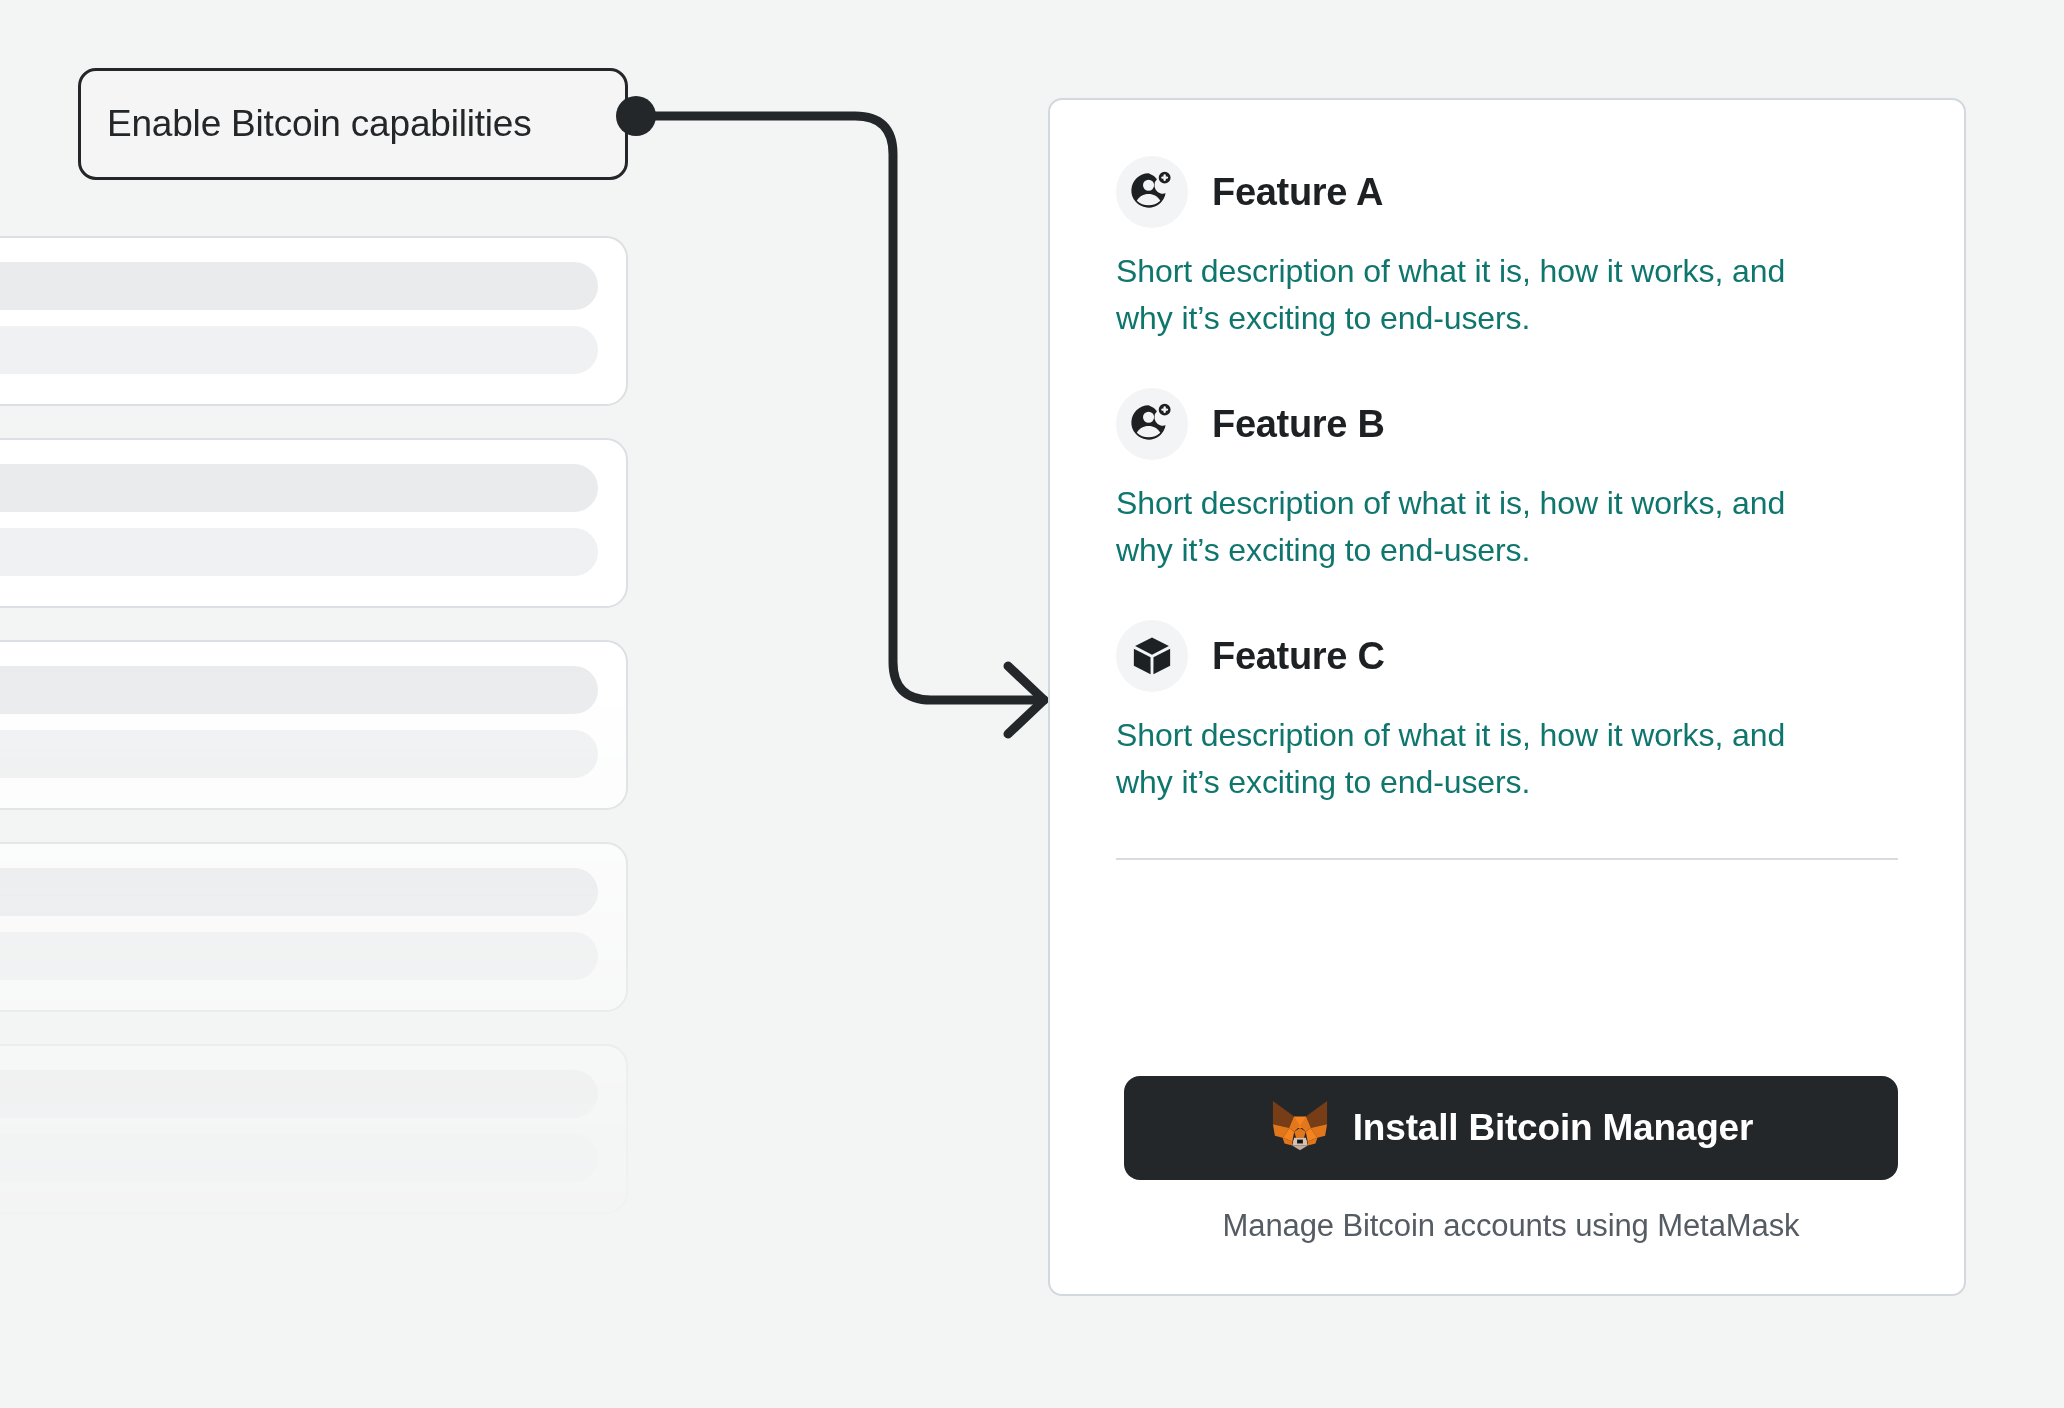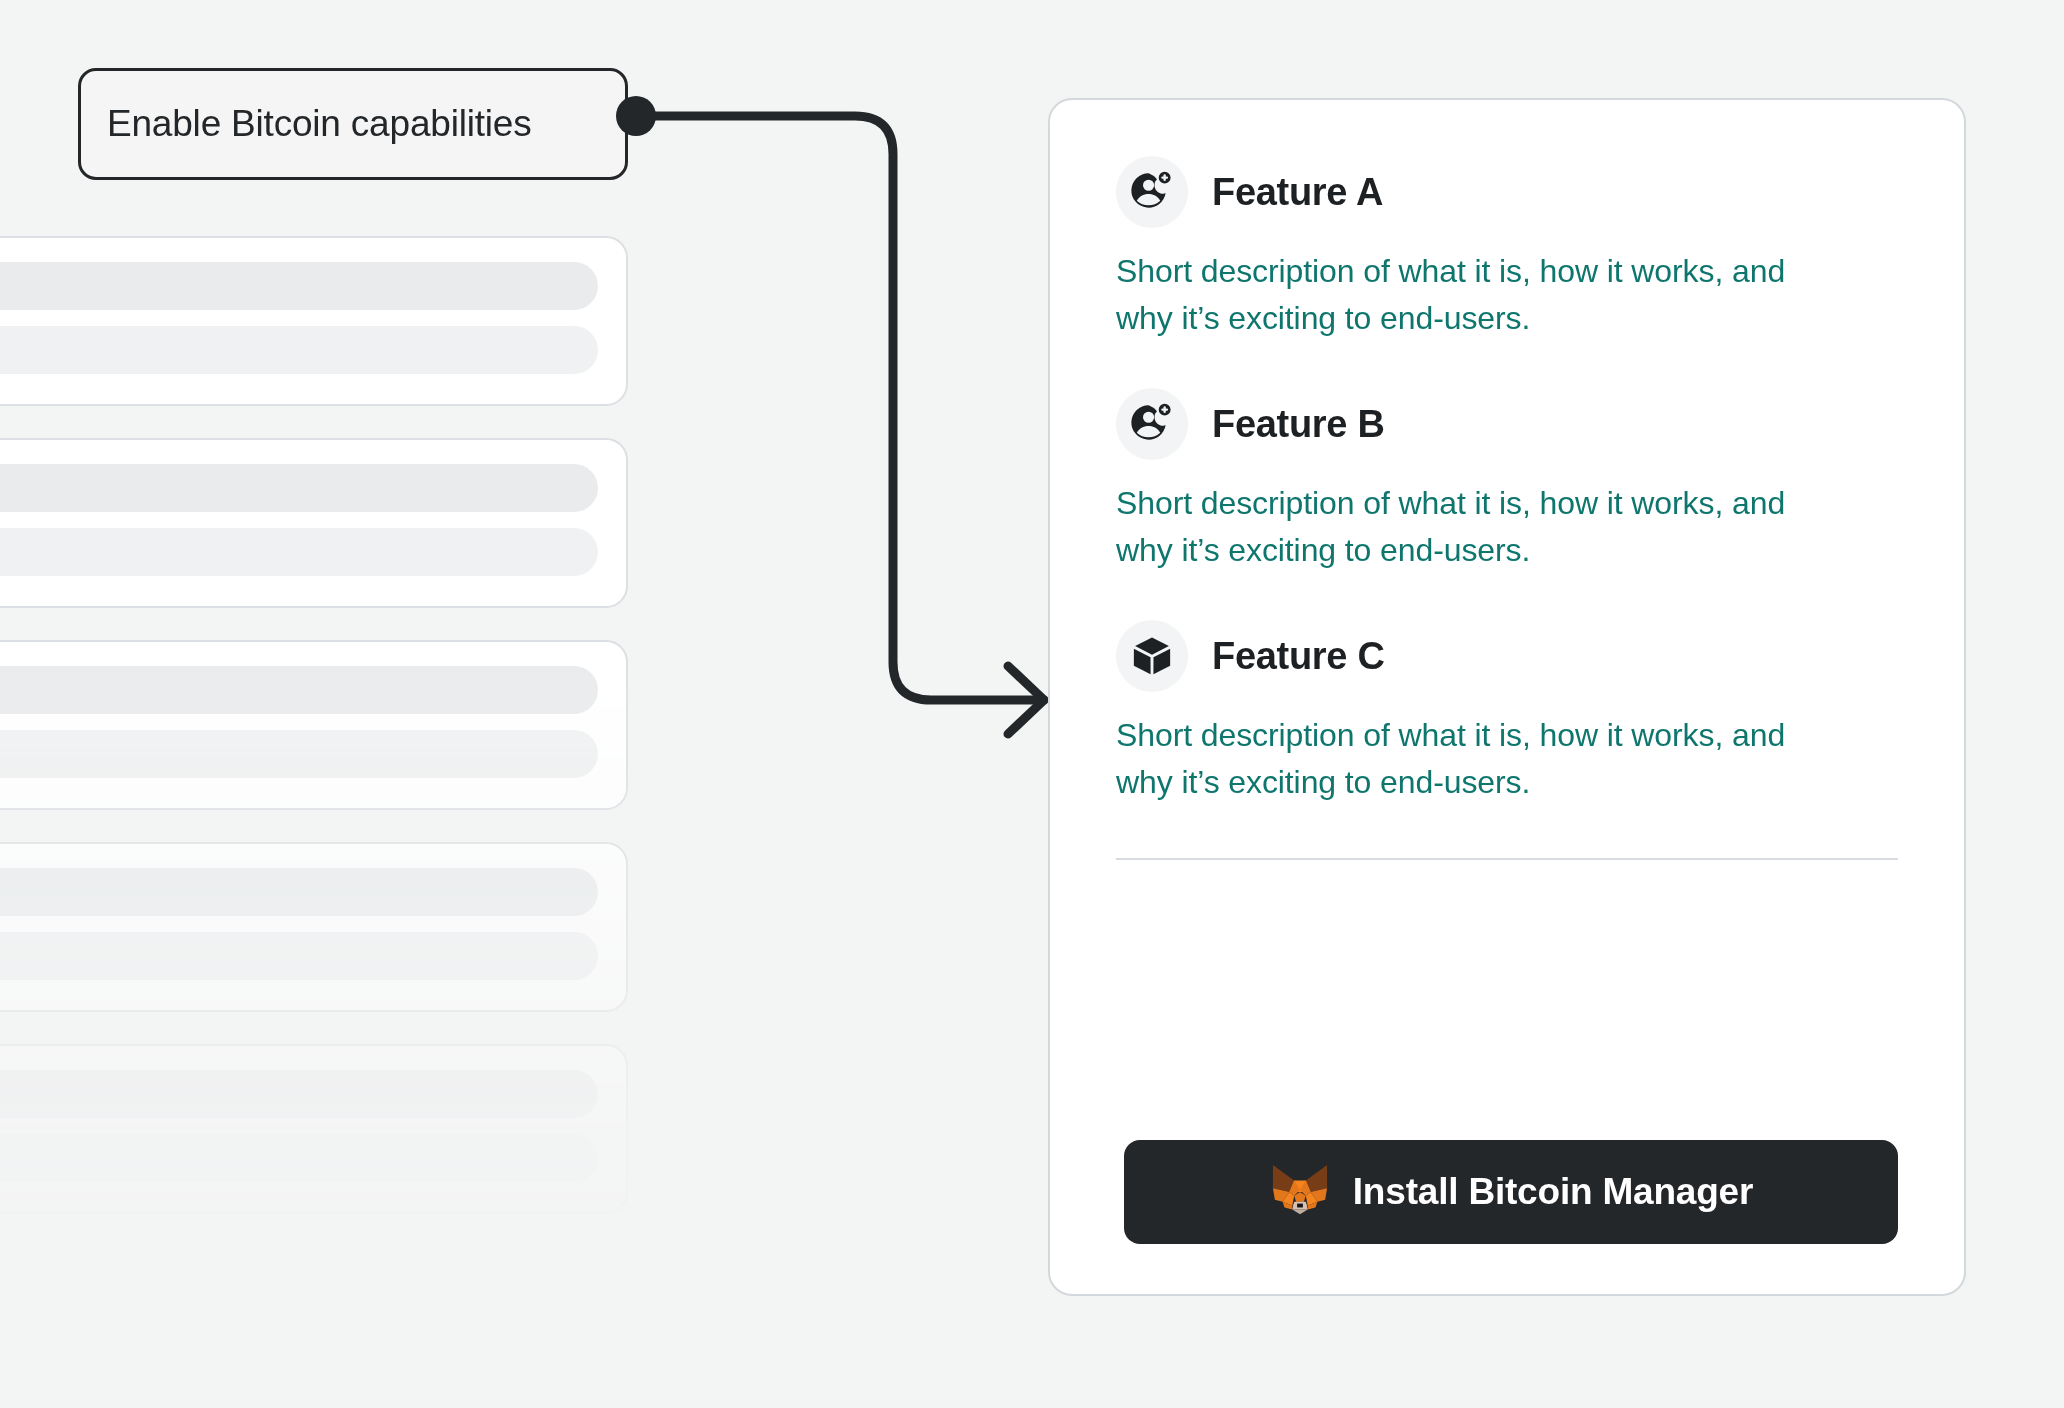--- a/index.html
+++ b/index.html
@@ -83,21 +83,21 @@
   
   #feature-card {
     position: absolute;
     left: 1048px;
     top: 98px;
     width: 918px;
     height: 1198px;
     box-sizing: border-box;
     background: #FFFFFF;
     border: 2px solid #D3D8DC;
-    border-radius: 24px;
+    border-radius: 14px;
     display: flex;
     flex-direction: column;
     overflow: hidden;
   }
   #feature-list {
     padding: 56px 66px 0 66px;
     flex: 1 1 auto;
   }
   .feature-item { margin-bottom: 46px; }
   .feature-item:last-child { margin-bottom: 0; }
@@ -271,15 +271,16 @@
         <polygon points="26,34 32,30 38,34 36,40 28,40" fill="#E2761B"></polygon>
         <polygon points="24,44 28,40 36,40 40,44 32,48" fill="#E4761B"></polygon>
         <polygon points="26,40 38,40 40,48 24,48" fill="#D7C1B3"></polygon>
         <polygon points="29,42 35,42 35,46 29,46" fill="#161616"></polygon>
         <polygon points="24,48 40,48 32,53" fill="#C0AD9E"></polygon>
         <polygon points="14,40 24,44 24,48 16,46" fill="#E2761B"></polygon>
         <polygon points="50,40 40,44 40,48 48,46" fill="#E2761B"></polygon>
       </svg>
       <span class="btn-label">Install Bitcoin Manager</span>
     </button>
+    <div id="footer-caption">Manage Bitcoin accounts using MetaMask</div>
   </div>
 
 </div>
 
 </body></html>

